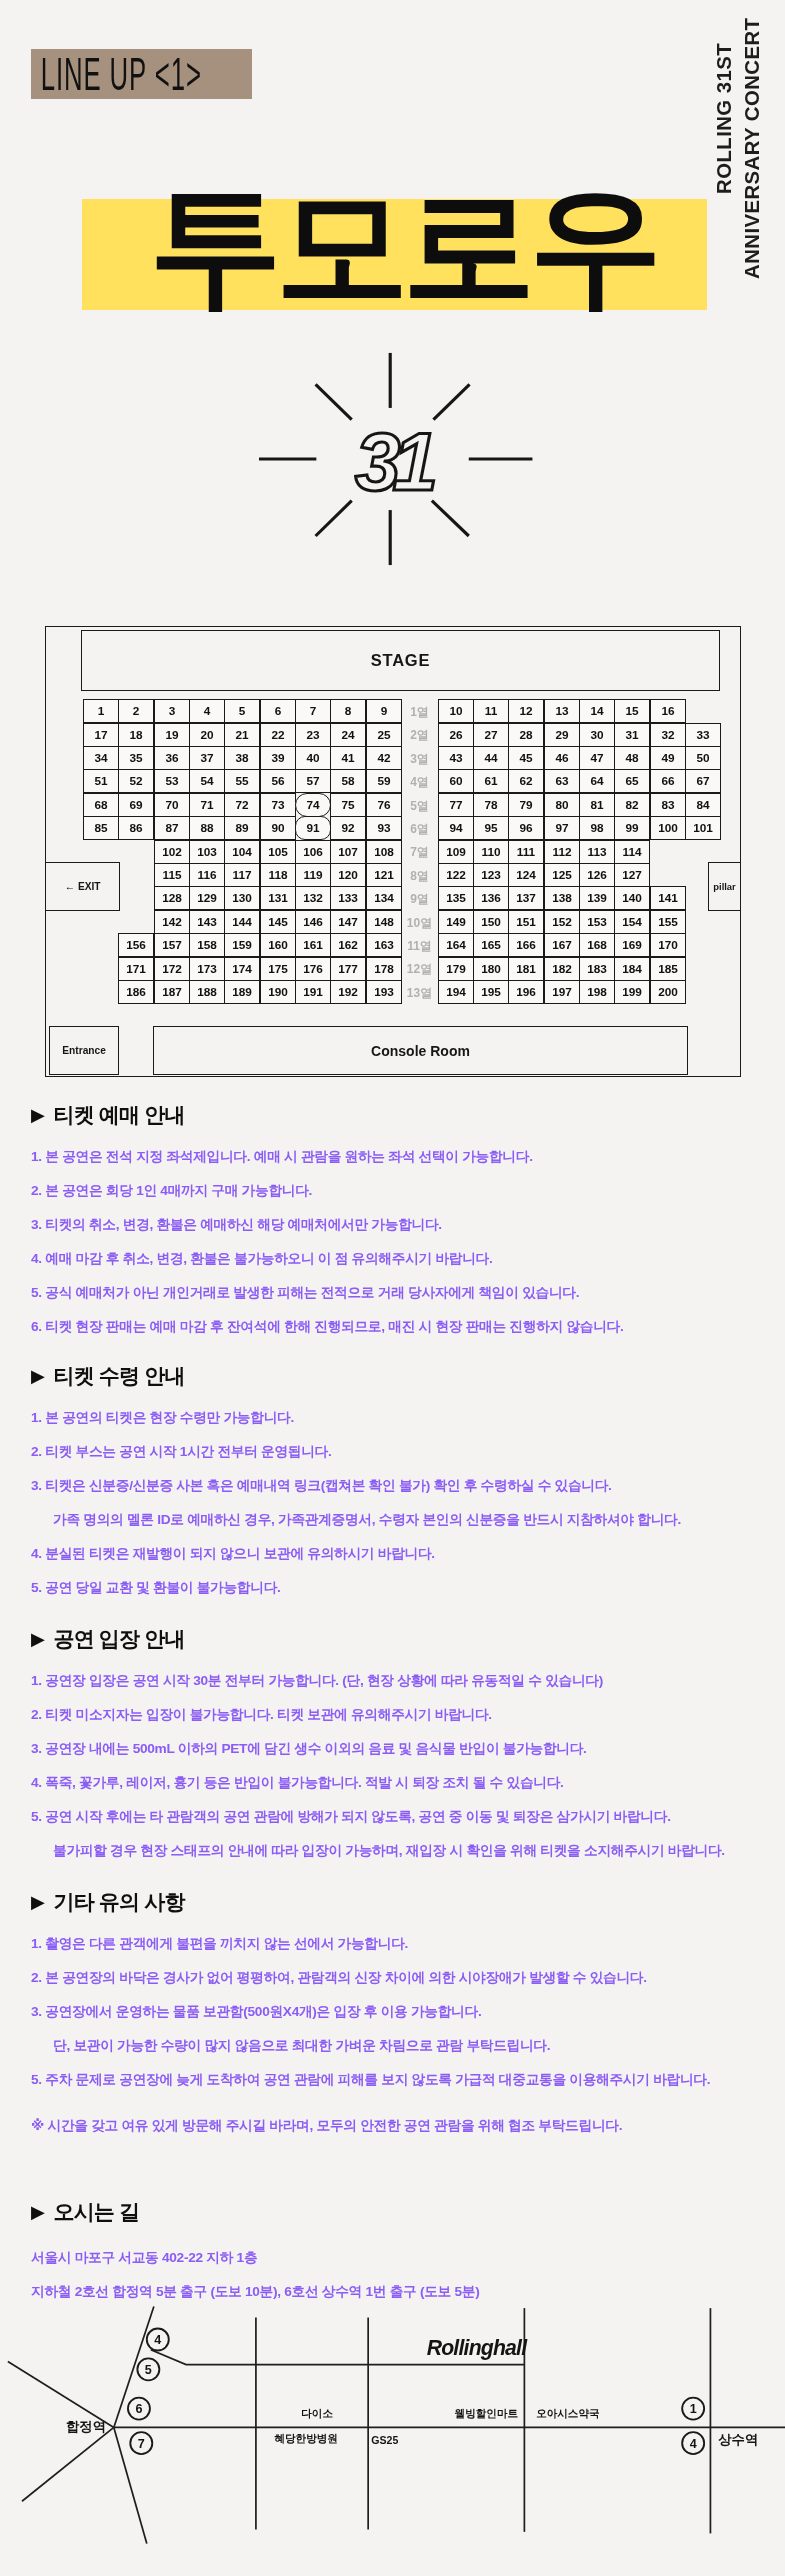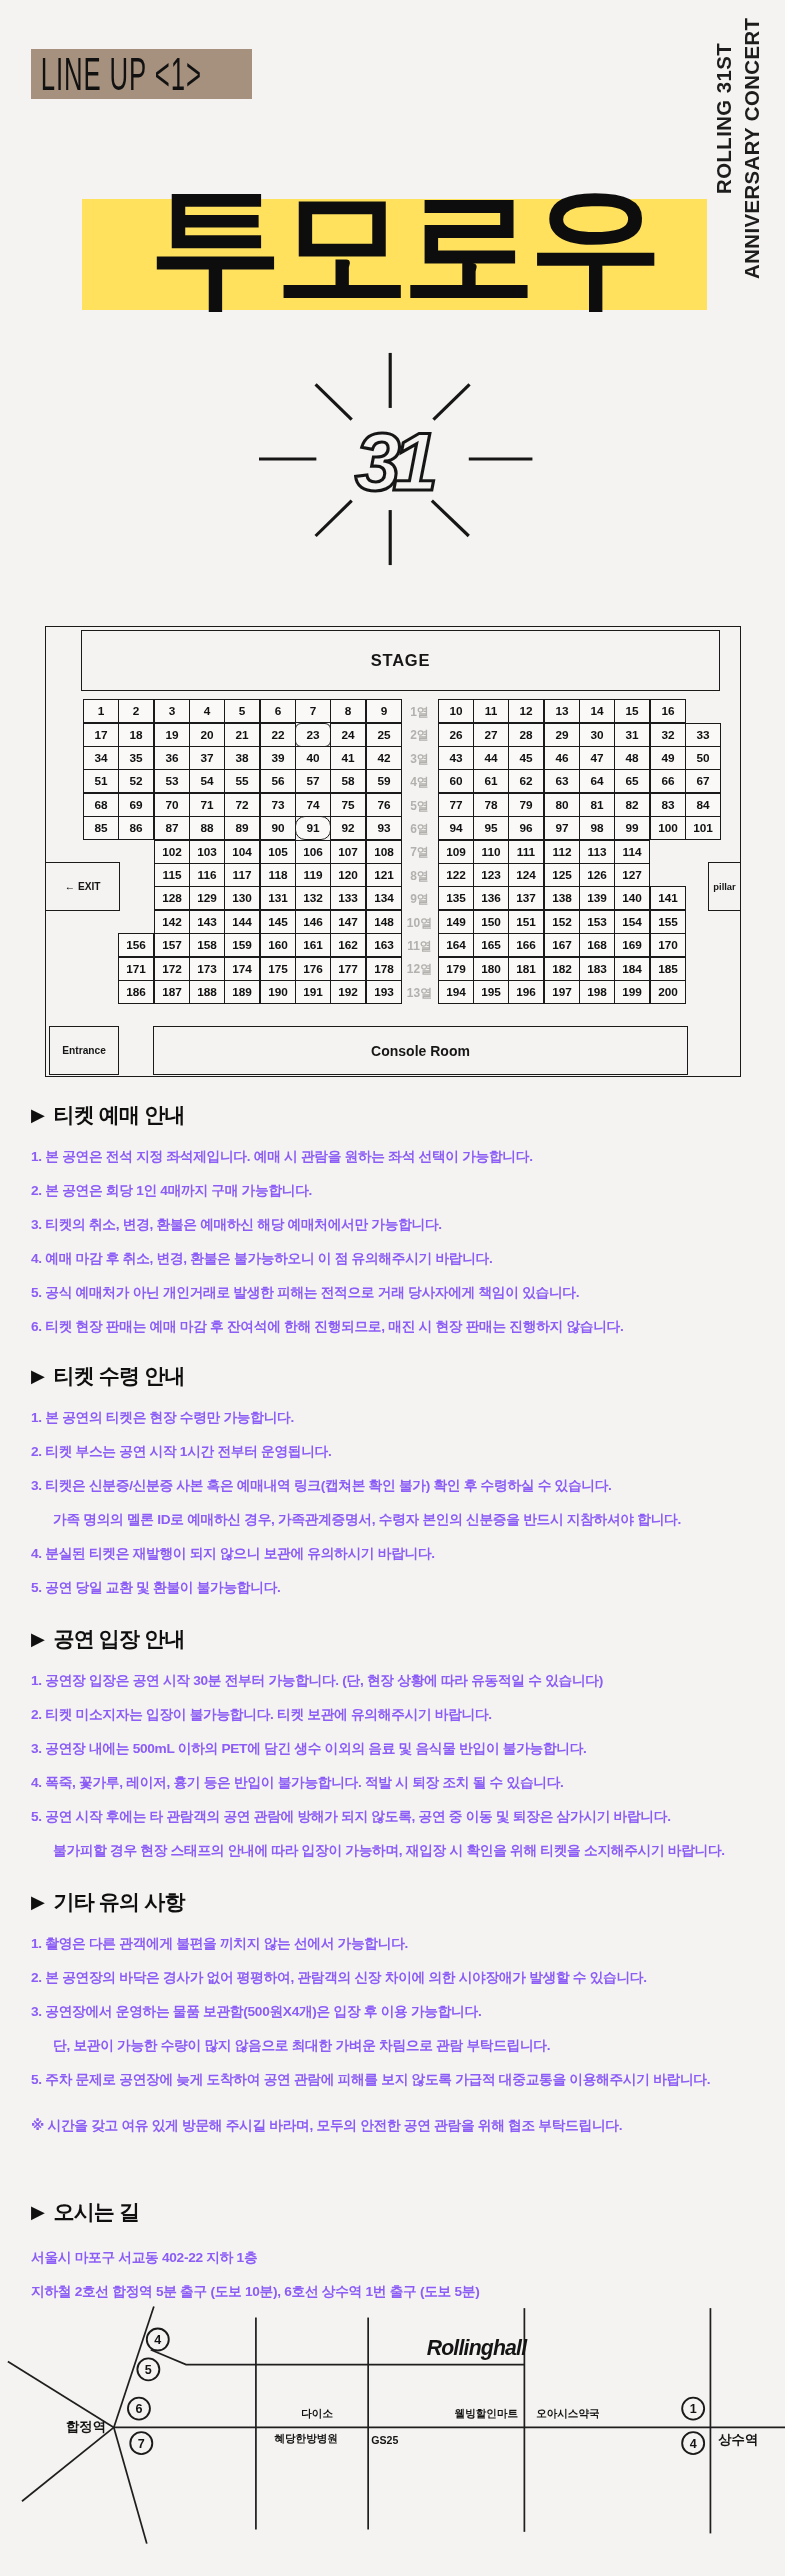--- a/index.html
+++ b/index.html
@@ -151,21 +151,21 @@
     <div class="seat" style="left: 533px; top: 72px;">14</div>
     <div class="seat" style="left: 568px; top: 72px;">15</div>
     <div class="seat" style="left: 604px; top: 72px;">16</div>
     <div class="rowlab" style="top: 77px;">1열</div>
     <div class="seat" style="left: 37px; top: 96px;">17</div>
     <div class="seat" style="left: 72px; top: 96px;">18</div>
     <div class="seat" style="left: 108px; top: 96px;">19</div>
     <div class="seat" style="left: 143px; top: 96px;">20</div>
     <div class="seat" style="left: 178px; top: 96px;">21</div>
     <div class="seat" style="left: 214px; top: 96px;">22</div>
-    <div class="seat" style="left: 249px; top: 96px; border-radius: 6px;">23</div>
+    <div class="seat" style="left: 249px; top: 96px;">23</div>
     <div class="seat" style="left: 284px; top: 96px;">24</div>
     <div class="seat" style="left: 320px; top: 96px;">25</div>
     <div class="seat" style="left: 392px; top: 96px;">26</div>
     <div class="seat" style="left: 427px; top: 96px;">27</div>
     <div class="seat" style="left: 462px; top: 96px;">28</div>
     <div class="seat" style="left: 498px; top: 96px;">29</div>
     <div class="seat" style="left: 533px; top: 96px;">30</div>
     <div class="seat" style="left: 568px; top: 96px;">31</div>
     <div class="seat" style="left: 604px; top: 96px;">32</div>
     <div class="seat" style="left: 639px; top: 96px;">33</div>
@@ -205,21 +205,21 @@
     <div class="seat" style="left: 568px; top: 142px;">65</div>
     <div class="seat" style="left: 604px; top: 142px;">66</div>
     <div class="seat" style="left: 639px; top: 142px;">67</div>
     <div class="rowlab" style="top: 147px;">4열</div>
     <div class="seat" style="left: 37px; top: 166px;">68</div>
     <div class="seat" style="left: 72px; top: 166px;">69</div>
     <div class="seat" style="left: 108px; top: 166px;">70</div>
     <div class="seat" style="left: 143px; top: 166px;">71</div>
     <div class="seat" style="left: 178px; top: 166px;">72</div>
     <div class="seat" style="left: 214px; top: 166px;">73</div>
-    <div class="seat" style="left: 249px; top: 166px;">74</div>
+    <div class="seat" style="left: 249px; top: 166px; border-radius: 12px;">74</div>
     <div class="seat" style="left: 284px; top: 166px;">75</div>
     <div class="seat" style="left: 320px; top: 166px;">76</div>
     <div class="seat" style="left: 392px; top: 166px;">77</div>
     <div class="seat" style="left: 427px; top: 166px;">78</div>
     <div class="seat" style="left: 462px; top: 166px;">79</div>
     <div class="seat" style="left: 498px; top: 166px;">80</div>
     <div class="seat" style="left: 533px; top: 166px;">81</div>
     <div class="seat" style="left: 568px; top: 166px;">82</div>
     <div class="seat" style="left: 604px; top: 166px;">83</div>
     <div class="seat" style="left: 639px; top: 166px;">84</div>

